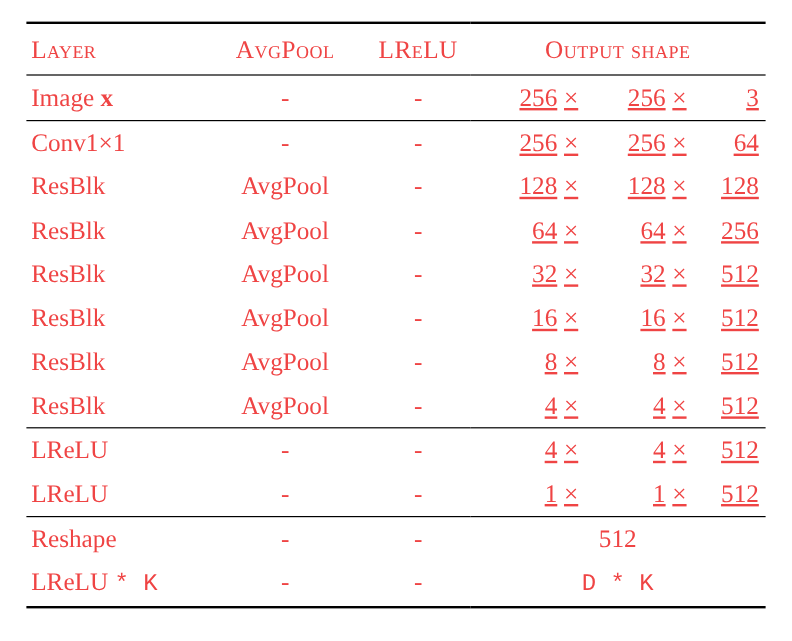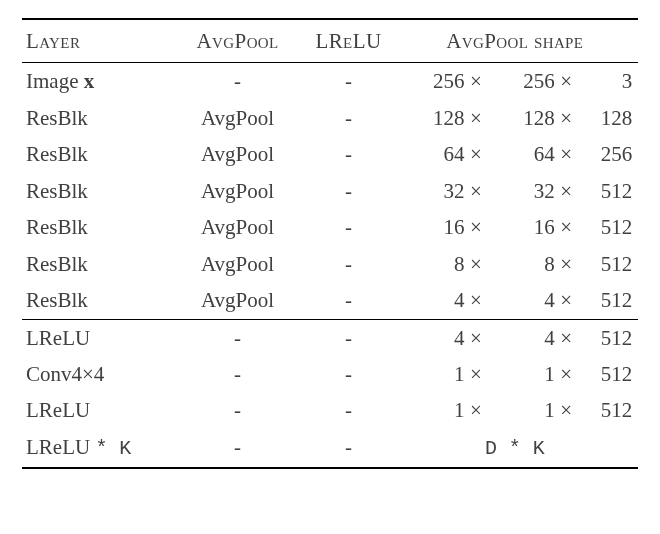--- a/index.html
+++ b/index.html
@@ -7,21 +7,21 @@
     padding: 0;
     background: #fff;
   }
   .page {
     width: 660px;
     height: 534px;
     box-sizing: border-box;
     padding: 18px 22px;
     font-family: "Times New Roman", Times, serif;
     font-size: 21px;
-    color: #404040;
+    color: #ef4444;
     line-height: 1.45;
   }
   table {
     border-collapse: collapse;
     width: 100%;
     table-layout: fixed;
   }
   col.c-layer    { width: 24%; }
   col.c-resample { width: 22%; }
   col.c-norm     { width: 14%; }
@@ -46,21 +46,21 @@
   .rule-mid    td, .rule-mid    th { border-top: 1px solid #000; }
   .rule-bottom td                 { border-bottom: 2px solid #000; }
 
   
   .os {
     display: inline-grid;
     grid-template-columns: 3.2em 1.1em 3.2em 1.1em 2.6em;
     justify-content: center;
     font-variant-numeric: tabular-nums;
   }
-  .os span { text-align: center; }
+  .os span { text-align: center; text-decoration: underline; }
   .os .num-r { text-align: right; }
   .os .x { text-align: center; }
 
   .plain-out { text-align: center; display: inline-block; width: 100%; }
 
   .bold { font-weight: bold; }
   .mono { font-family: "Courier New", Courier, monospace; font-size: 0.95em; }
 
 </style>
 </head>
@@ -72,36 +72,48 @@
       <col class="c-layer">
         <col class="c-resample">
         <col class="c-norm">
         <col class="c-output">
     </colgroup>
     <thead>
       <tr class="rule-top">
         <th>Layer</th>
         <th class="center">AvgPool</th>
         <th class="center">LReLU</th>
-        <th class="center">AvgPool shape</th>
+        <th class="center">Output shape</th>
       </tr>
     </thead>
     <tbody id="tbody">
         <tr class="rule-mid">
           <td><span>Image </span><span class="bold">x</span></td>
           <td class="center">-</td>
           <td class="center">-</td>
           <td class="center"><span class="os">
               <span class="num-r">256</span>
               <span class="x">×</span>
               <span class="num-r">256</span>
               <span class="x">×</span>
               <span class="num-r">3</span>
             </span></td>
         </tr>
+        <tr class="rule-mid">
+          <td><span>Conv1</span><span>×1</span></td>
+          <td class="center">-</td>
+          <td class="center">-</td>
+          <td class="center"><span class="os">
+              <span class="num-r">256</span>
+              <span class="x">×</span>
+              <span class="num-r">256</span>
+              <span class="x">×</span>
+              <span class="num-r">64</span>
+            </span></td>
+        </tr>
         <tr>
           <td><span>ResBlk</span></td>
           <td class="center">AvgPool</td>
           <td class="center">-</td>
           <td class="center"><span class="os">
               <span class="num-r">128</span>
               <span class="x">×</span>
               <span class="num-r">128</span>
               <span class="x">×</span>
               <span class="num-r">128</span>
@@ -173,42 +185,36 @@
           <td class="center">-</td>
           <td class="center"><span class="os">
               <span class="num-r">4</span>
               <span class="x">×</span>
               <span class="num-r">4</span>
               <span class="x">×</span>
               <span class="num-r">512</span>
             </span></td>
         </tr>
         <tr>
-          <td><span>Conv4</span><span>×4</span></td>
+          <td><span>LReLU</span></td>
           <td class="center">-</td>
           <td class="center">-</td>
           <td class="center"><span class="os">
               <span class="num-r">1</span>
               <span class="x">×</span>
               <span class="num-r">1</span>
               <span class="x">×</span>
               <span class="num-r">512</span>
             </span></td>
         </tr>
-        <tr>
-          <td><span>LReLU</span></td>
-          <td class="center">-</td>
-          <td class="center">-</td>
-          <td class="center"><span class="os">
-              <span class="num-r">1</span>
-              <span class="x">×</span>
-              <span class="num-r">1</span>
-              <span class="x">×</span>
-              <span class="num-r">512</span>
-            </span></td>
+        <tr class="rule-mid">
+          <td><span>Reshape</span></td>
+          <td class="center">-</td>
+          <td class="center">-</td>
+          <td class="center"><span class="plain-out">512</span></td>
         </tr>
         <tr class="rule-bottom">
           <td><span>LReLU </span><span class="mono">* K</span></td>
           <td class="center">-</td>
           <td class="center">-</td>
           <td class="center"><span class="mono plain-out">D * K</span></td>
         </tr>
       </tbody>
   </table>
 </div>

